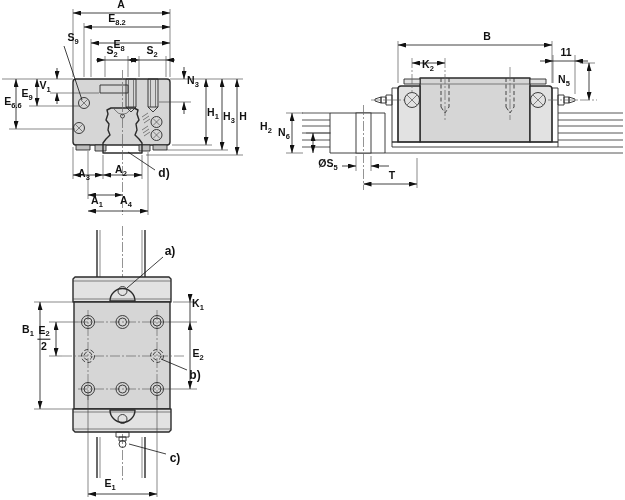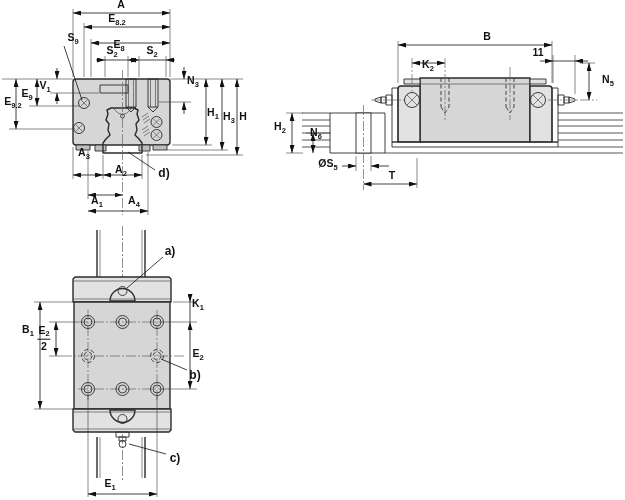--- a/index.html
+++ b/index.html
@@ -283,37 +283,37 @@
 </svg>
 
 <div class="lbl" style="left:121px;top:6px"><span>A</span><sub></sub></div>
 <div class="lbl" style="left:117px;top:20px"><span>E</span><sub>8.2</sub></div>
 <div class="lbl" style="left:119px;top:46px"><span>E</span><sub>8</sub></div>
 <div class="lbl" style="left:112px;top:52px"><span>S</span><sub>2</sub></div>
 <div class="lbl" style="left:152px;top:52px"><span>S</span><sub>2</sub></div>
 <div class="lbl" style="left:73px;top:39px"><span>S</span><sub>9</sub></div>
 <div class="lbl" style="left:45px;top:87px"><span>V</span><sub>1</sub></div>
 <div class="lbl" style="left:27px;top:95px"><span>E</span><sub>9</sub></div>
-<div class="lbl" style="left:13px;top:103px"><span>E</span><sub>9.2</sub></div>
+<div class="lbl" style="left:13px;top:103px"><span>E</span><sub>6.6</sub></div>
 <div class="lbl" style="left:193px;top:82px"><span>N</span><sub>3</sub></div>
 <div class="lbl" style="left:213px;top:114px"><span>H</span><sub>1</sub></div>
 <div class="lbl" style="left:229px;top:118px"><span>H</span><sub>3</sub></div>
 <div class="lbl" style="left:243px;top:118px"><span>H</span><sub></sub></div>
-<div class="lbl" style="left:84px;top:154px"><span>A</span><sub>3</sub></div>
+<div class="lbl" style="left:84px;top:175px"><span>A</span><sub>3</sub></div>
 <div class="lbl" style="left:121px;top:171px"><span>A</span><sub>2</sub></div>
 <div class="lbl" style="left:97px;top:202px"><span>A</span><sub>1</sub></div>
-<div class="lbl" style="left:134px;top:202px"><span>A</span><sub>4</sub></div>
+<div class="lbl" style="left:126px;top:202px"><span>A</span><sub>4</sub></div>
 <div class="lbl big" style="left:164px;top:173px">d)</div>
 
 <div class="lbl" style="left:487px;top:38px"><span>B</span><sub></sub></div>
 <div class="lbl" style="left:428px;top:66px"><span>K</span><sub>2</sub></div>
-<div class="lbl" style="left:538px;top:54px"><span>11</span><sub></sub></div>
-<div class="lbl" style="left:608px;top:81px"><span>N</span><sub>5</sub></div>
-<div class="lbl" style="left:280px;top:128px"><span>H</span><sub>2</sub></div>
-<div class="lbl" style="left:316px;top:134px"><span>N</span><sub>6</sub></div>
+<div class="lbl" style="left:566px;top:54px"><span>11</span><sub></sub></div>
+<div class="lbl" style="left:564px;top:81px"><span>N</span><sub>5</sub></div>
+<div class="lbl" style="left:266px;top:128px"><span>H</span><sub>2</sub></div>
+<div class="lbl" style="left:284px;top:134px"><span>N</span><sub>6</sub></div>
 <div class="lbl" style="left:328px;top:165px"><span>ØS</span><sub>5</sub></div>
 <div class="lbl" style="left:392px;top:177px"><span>T</span><sub></sub></div>
 
 <div class="lbl big" style="left:170px;top:251px">a)</div>
 <div class="lbl" style="left:198px;top:305px"><span>K</span><sub>1</sub></div>
 <div class="lbl frac" style="left:44px;top:338px">
   <span class="num"><span>E</span><sub>2</sub></span>
   <span class="den">2</span>
 </div>
 <div class="lbl" style="left:28px;top:331px"><span>B</span><sub>1</sub></div>

